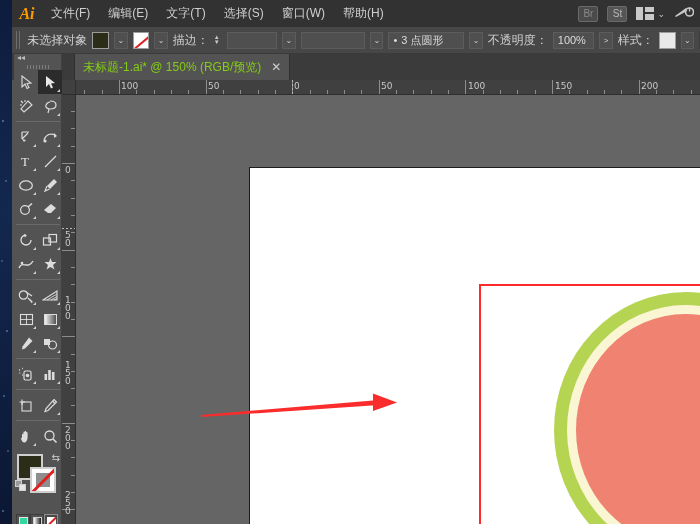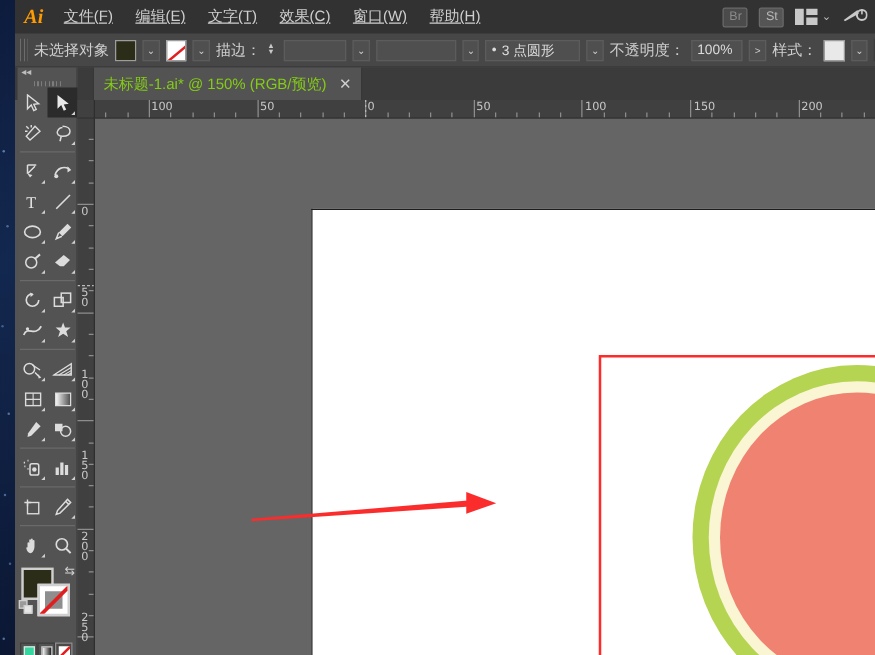--- a/index.html
+++ b/index.html
@@ -28,21 +28,21 @@
     position:absolute; left:12px; top:0; width:688px; height:27px;
     background:#323232; display:flex; align-items:center;
   }
   .ai-logo {
     width:30px; height:27px; display:flex; align-items:center; justify-content:center;
     color:#ff9a00; font-size:16px; font-weight:bold; font-style:italic;
     font-family:"Liberation Serif", serif;
   }
   .menu-item {
     padding:0 9px; height:27px; line-height:27px; color:#cfcfcf; font-size:12px;
-    cursor:default; white-space:nowrap;text-decoration:underline;
+    cursor:default; white-space:nowrap;
   }
   .menu-right { margin-left:auto; display:flex; align-items:center; padding-right:6px; gap:9px; }
   .mini-btn {
     width:20px; height:16px; background:#555; border:1px solid #6a6a6a;
     color:#b9b9b9; font-size:10px; display:flex; align-items:center; justify-content:center;
     border-radius:2px;
   }
   .mini-btn.dim { color:#8a8a8a; background:#4b4b4b; }
   .ws-icon { display:flex; align-items:center; gap:3px; color:#c4c4c4; }
   .ws-sq { display:inline-block; width:18px; height:13px; position:relative; }
@@ -211,21 +211,21 @@
 <div id="app">
 
   <div class="wallpaper"></div>
 
   <div class="menubar">
     <div class="ai-logo">Ai</div>
 
     <div class="menu-item">文件(F)</div>
     <div class="menu-item">编辑(E)</div>
     <div class="menu-item">文字(T)</div>
-    <div class="menu-item">效果(C)</div>
+    <div class="menu-item">选择(S)</div>
     <div class="menu-item">窗口(W)</div>
     <div class="menu-item">帮助(H)</div>
 
     <div class="menu-right">
       <div class="mini-btn dim">Br</div>
       <div class="mini-btn">St</div>
       <div class="ws-icon">
         <span class="ws-sq">
             <i></i>
             <i></i>

